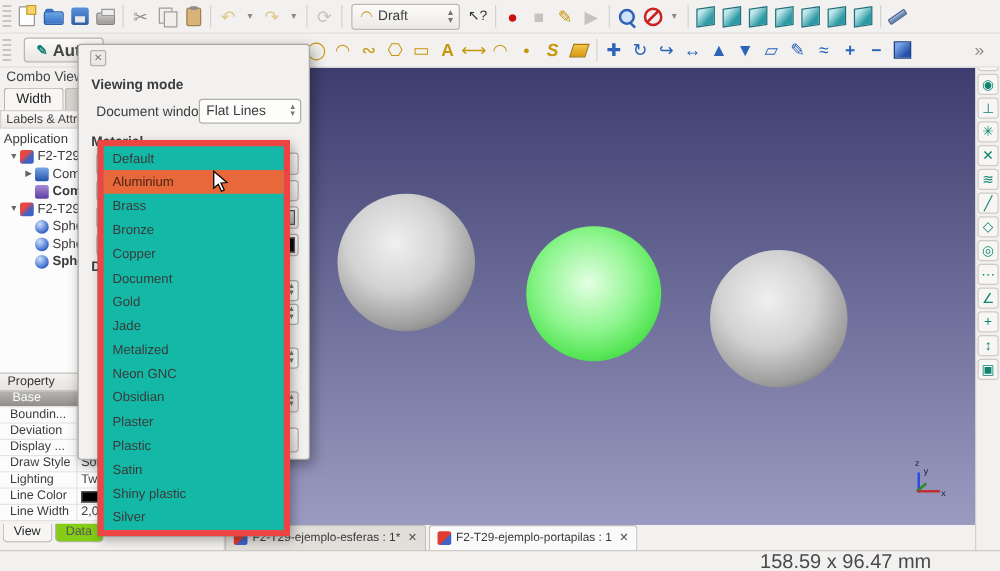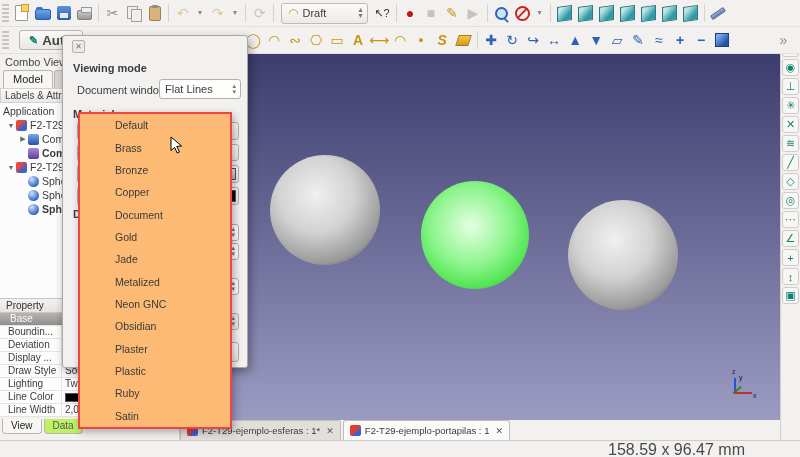--- a/index.html
+++ b/index.html
@@ -74,21 +74,21 @@
   .prop-hdr { height:15px; background:linear-gradient(#f4f2f0,#e6e3e0); border-top:1px solid #c9c6c1;
               border-bottom:1px solid #c9c6c1; padding:1px 0 0 6px; font-size:10px; color:#333; }
   .prow { display:flex; height:13px; font-size:10px; border-bottom:1px solid #e6e4e1; background:#fcfcfc; }
   .prow .pn { width:62px; padding-left:8px; border-right:1px solid #e6e4e1; overflow:hidden; white-space:nowrap; }
   .prow .pv { flex:1; padding-left:3px; overflow:hidden; white-space:nowrap; }
   .prow.group { background:linear-gradient(#b7b5b2,#908e8b); color:#fbfbfa; }
   .prow.group .pn { border-right:none; padding-left:10px; }
   .swatch-sm { width:34px; height:9px; margin-top:1.5px; background:#000; border:1px solid #555; }
   .vd-tabs { display:flex; gap:2px; padding:2px 0 0 2px; }
   .vd-tab { padding:1px 8px 2px; border:1px solid #b9b5b0; border-top:none; border-radius:0 0 4px 4px;
-            background:#bef264; color:#555; font-size:10px; }
+            background:#84cc16; color:#555; font-size:10px; }
   .vd-tab.act { background:#f7f6f4; color:#222; }
 
   
   #vp { position:absolute; left:180px; top:54px; width:600px; height:366px; z-index:1;
         background:linear-gradient(#3c3c6e,#9b9bc2); overflow:hidden; }
   .sphere { position:absolute; border-radius:50%; }
   .sphere.gray { background:radial-gradient(circle at 42% 36%,#f0f0f0 0%,#d2d2d2 40%,#9a9a9a 72%,#4c4c4e 93%,#343436 100%); }
   .sphere.green { background:radial-gradient(circle at 46% 42%,#e4ffe4 0%,#8ef58e 45%,#55e555 70%,#2cbb3c 90%,#1d9a2e 100%); }
   #axis { position:absolute; right:22px; bottom:18px; width:34px; height:34px; }
   #axis .az { position:absolute; left:10px; bottom:8px; width:2px; height:16px; background:#2a4fd8; }
@@ -132,23 +132,23 @@
   .combo .spin { margin-left:auto; padding-right:4px; color:#777; font-size:7px; line-height:.9; text-align:center; }
   .dbtn { position:absolute; background:linear-gradient(#fcfbfa,#e8e6e2); border:1px solid #b3b0ab;
           border-radius:3px; display:flex; align-items:center; justify-content:center; color:#444; }
   .cswatch { position:absolute; border:1px solid #b3b0ab; border-radius:3px; background:linear-gradient(#fcfbfa,#e8e6e2); padding:2px; }
   .cswatch .inner { width:100%; height:100%; border:1px solid #555; }
   .spinbox { position:absolute; background:#fdfdfc; border:1px solid #b3b0ab; border-radius:3px; }
   .spinbox .spin { position:absolute; right:3px; top:1px; color:#777; font-size:7px; line-height:.9; text-align:center; }
   .spinbox.dis2 { background:#eceae7; }
 
   
-  #popup { position:absolute; left:78px; top:112px; width:154px; height:317px; background:#fdba74;
-           border:2px solid #ef4444; box-shadow:2px 3px 8px rgba(0,0,0,.3); z-index:20;
-           display:flex; flex-direction:column;padding-left:28px; }
+  #popup { position:absolute; left:78px; top:112px; width:154px; height:317px; background:#14b8a6;
+           border:5px solid #ef4444; box-shadow:2px 3px 8px rgba(0,0,0,.3); z-index:20;
+           display:flex; flex-direction:column; }
   .pitem { flex:1; display:flex; align-items:center; padding-left:7px; font-size:10.5px; color:#3a3a3a; }
   .pitem.sel { background:#e8683c; color:#4a2412; }
 
   #cursor { position:absolute; left:170px; top:136px; z-index:30; }
 </style>
 </head>
 <body>
 
 <div id="tb1" class="tb">
   <div class="handle"></div>
@@ -275,21 +275,21 @@
     <div class="ax"></div>
     <span style="left:8px; top:0;">z</span>
     <span style="left:15px; top:6px;">y</span>
     <span style="left:29px; bottom:3px;">x</span>
   </div>
 </div>
 
 <div id="left">
   <div class="cv-title">Combo View</div>
   <div class="cv-tabs">
-    <div class="cv-tab act">Model</div>
+    <div class="cv-tab act">Width</div>
     <div class="cv-tab">Tasks</div>
   </div>
   <div class="cv-colhdr">Labels &amp; Attri</div>
   <div class="tree">
     <div class="trow">
       <span style="padding-left:3px;">Application</span>
     </div>
     <div class="trow" style="padding-left:6px;">
       <span class="texp">▼</span>
       <span class="tico doc"></span>
@@ -428,32 +428,34 @@
       <span class="spin">▴<br>▾</span>
     </div>
   <div class="spinbox dis2" style="left:100px; top:277px; width:76px; height:17px;">
       <span class="spin">▴<br>▾</span>
     </div>
   <button class="dbtn" style="left:120px; top:306px; width:56px; height:20px;">Close</button>
 </div>
 
 <div id="popup">
   <div class="pitem">Default</div>
+  <div class="pitem sel">Aluminium</div>
   <div class="pitem">Brass</div>
   <div class="pitem">Bronze</div>
   <div class="pitem">Copper</div>
   <div class="pitem">Document</div>
   <div class="pitem">Gold</div>
   <div class="pitem">Jade</div>
   <div class="pitem">Metalized</div>
   <div class="pitem">Neon GNC</div>
   <div class="pitem">Obsidian</div>
   <div class="pitem">Plaster</div>
   <div class="pitem">Plastic</div>
-  <div class="pitem">Ruby</div>
   <div class="pitem">Satin</div>
+  <div class="pitem">Shiny plastic</div>
+  <div class="pitem">Silver</div>
 </div>
 
 <div id="cursor">
   <svg width="13" height="19" viewBox="0 0 13 19">
     <path d="M1,1 L1,14.5 L4.6,11.4 L7.2,17 L9.4,16 L6.8,10.4 L11.6,10 Z" fill="#ffffff" stroke="#000000" stroke-width="1"></path>
   </svg>
 </div>
 
 </body></html>

